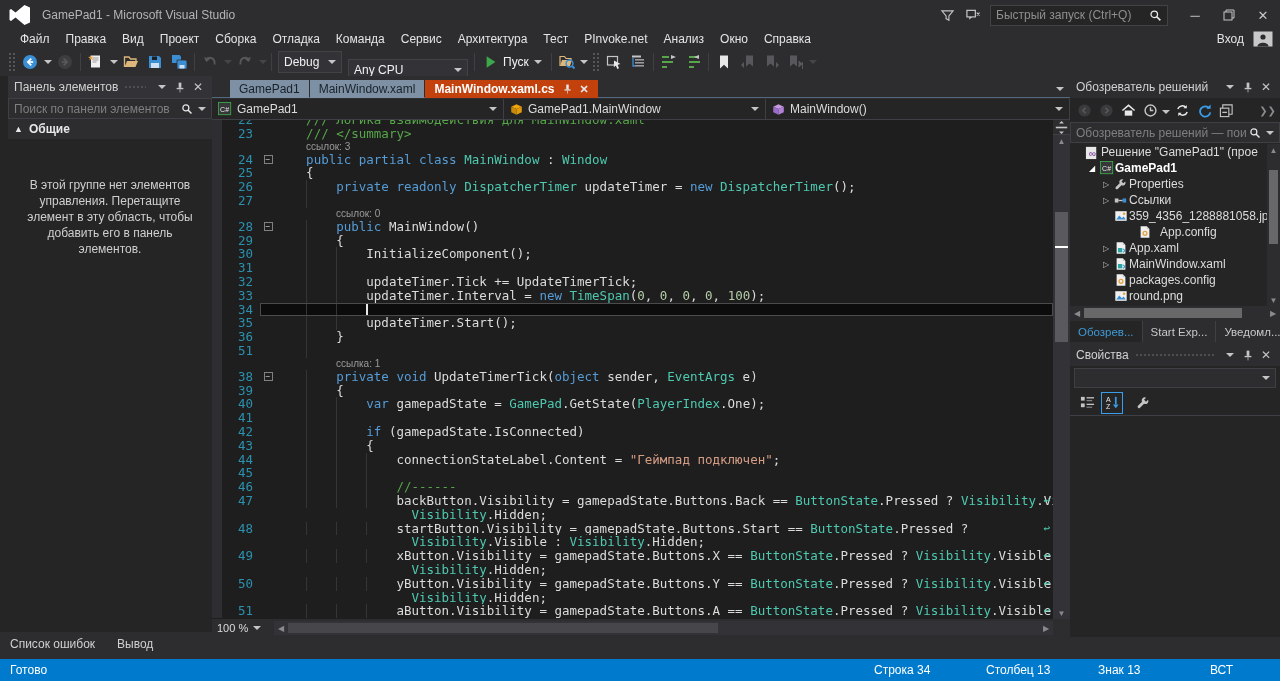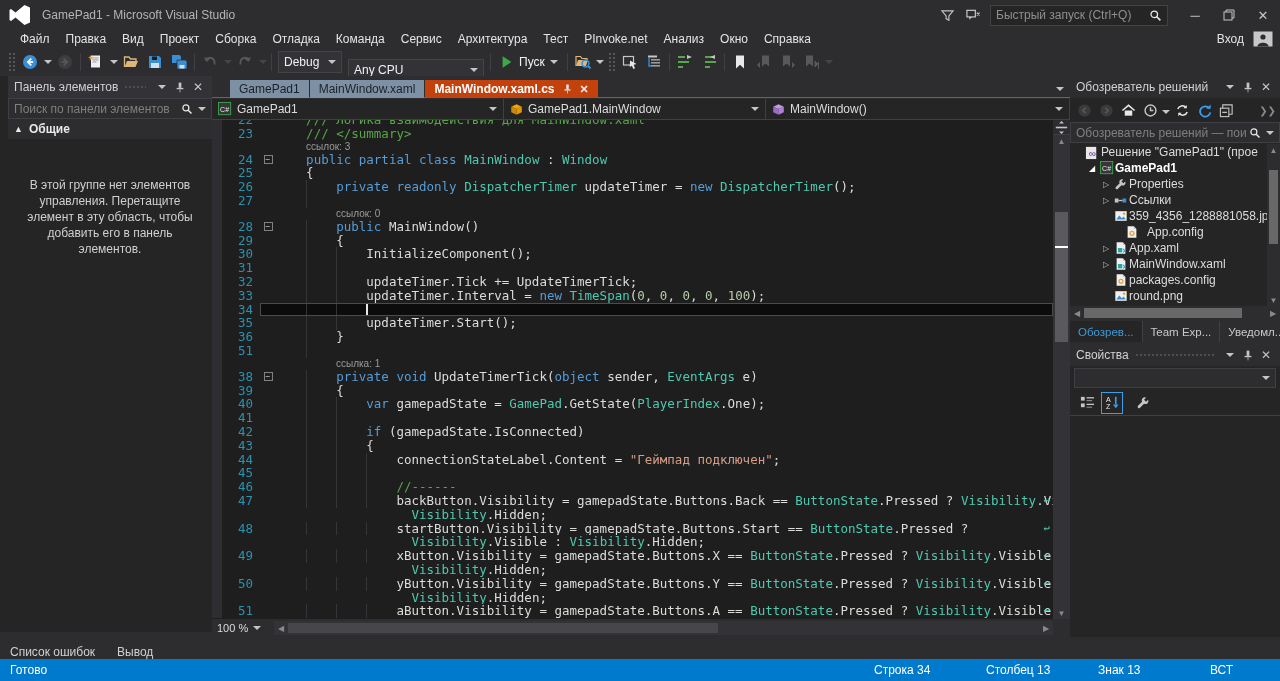--- a/index.html
+++ b/index.html
@@ -146,21 +146,21 @@
   .props-combo { height:20px; margin:2px 4px; background:#2d2d30; border:1px solid #3f3f46;
                  display:flex; align-items:center; justify-content:flex-end; padding:0 5px; }
   .props-toolbar { height:26px; display:flex; align-items:center; gap:3px; padding:0 6px; background:#252526;
                    border-bottom:1px solid #3f3f46; }
   .ptb-btn { width:22px; height:22px; display:flex; align-items:center; justify-content:center; }
   .ptb-btn.sel { border:1px solid #3b9eea; background:#252526; }
   .props-empty { flex:1; background:#252526; }
 
   
   .bottomtabs { position:absolute; left:0; top:637px; width:1280px; height:22px; background:#2d2d30;
-                display:flex; align-items:flex-end; padding-left:10px; gap:22px; }
+                display:flex; align-items:flex-start; padding-left:10px; gap:22px; }
   .btab { color:#d0d0d0; font-size:12px; }
   .statusbar { position:absolute; left:0; top:659px; width:1280px; height:22px; background:#007acc;
                display:flex; align-items:center; color:#ffffff; font-size:12px; }
   .statusbar .ready { padding-left:10px;text-align:center; }
   .sb-right { margin-left:auto; display:flex; }
   .sb-cell { width:112px; } .sb-cell.mode { width:70px; }
 
   svg { display:block; }
 </style>
 </head>
@@ -304,21 +304,21 @@
         </svg>
       </span>
       <span class="tbar-btn dim" style="min-width: 11px;">
         <span class="caret-down dim"></span>
       </span>
       <span class="tbar-sep"></span>
       <div class="tbar-select" style="width: 64px;">
         <span class="lbl">Debug</span>
         <span class="caret-down"></span>
       </div>
-      <div class="tbar-select" style="width: 136px; margin-top: 16px;">
+      <div class="tbar-select" style="width: 120px; margin-top: 16px;">
         <span class="lbl">Any CPU</span>
         <span class="caret-down"></span>
       </div>
       <span class="tbar-sep"></span>
       <div class="start-btn">
         <span>
           <svg width="14" height="14" viewBox="0 0 16 16">
             <path d="M3 1.5 L13 8 L3 14.5 Z" fill="#3da84a"></path>
           </svg>
         </span>
@@ -671,21 +671,21 @@
           <span class="exp"></span>
           <span class="ticn">
             <svg width="14" height="14" viewBox="0 0 16 16">
               <rect x="1.5" y="2.5" width="13" height="11" fill="#f0f0f0"></rect>
               <path d="M2.5 12 L6 7.5 L9 10.5 L11 8.5 L13.5 12 Z" fill="#3a8fd4"></path>
               <circle cx="11.5" cy="5.5" r="1.4" fill="#e8a33d"></circle>
             </svg>
           </span>
           <span class="tlbl">359_4356_1288881058.jp</span>
         </div>
-        <div class="trow" style="padding-left: 34px; gap: 7px;">
+        <div class="trow" style="padding-left: 47px; gap: 7px;">
           <span class="exp"></span>
           <span class="ticn">
             <svg width="14" height="14" viewBox="0 0 16 16">
               <path d="M3 1.5 H10 L13 4.5 V14.5 H3 Z" fill="#f0f0f0"></path>
               <path d="M10 1.5 V4.5 H13 Z" fill="#c5c5c5"></path>
               <circle cx="8" cy="9.5" r="2.2" fill="none" stroke="#e8a33d" stroke-width="1.5"></circle>
             </svg>
           </span>
           <span class="tlbl">App.config</span>
         </div>
@@ -741,21 +741,21 @@
         <div class="arr down">▼</div>
       </div>
     </div>
     <div class="tree-hsb">
       <span class="a l">◀</span>
       <div class="thumb"></div>
       <span class="a r">▶</span>
     </div>
     <div class="docktabs" id="docktabs">
         <div class="docktab active">Обозрев...</div>
-        <div class="docktab">Team Exp...</div>
+        <div class="docktab">Start Exp...</div>
         <div class="docktab">Уведомл...</div>
       </div>
     <div class="pane-header">
       <span class="ttl">Свойства</span>
       <span class="fill"></span>
       <span class="pane-hico">
           <span class="caret-down"></span>
         </span>
       <span class="pane-hico">
         <svg width="12" height="13" viewBox="0 0 16 16">

